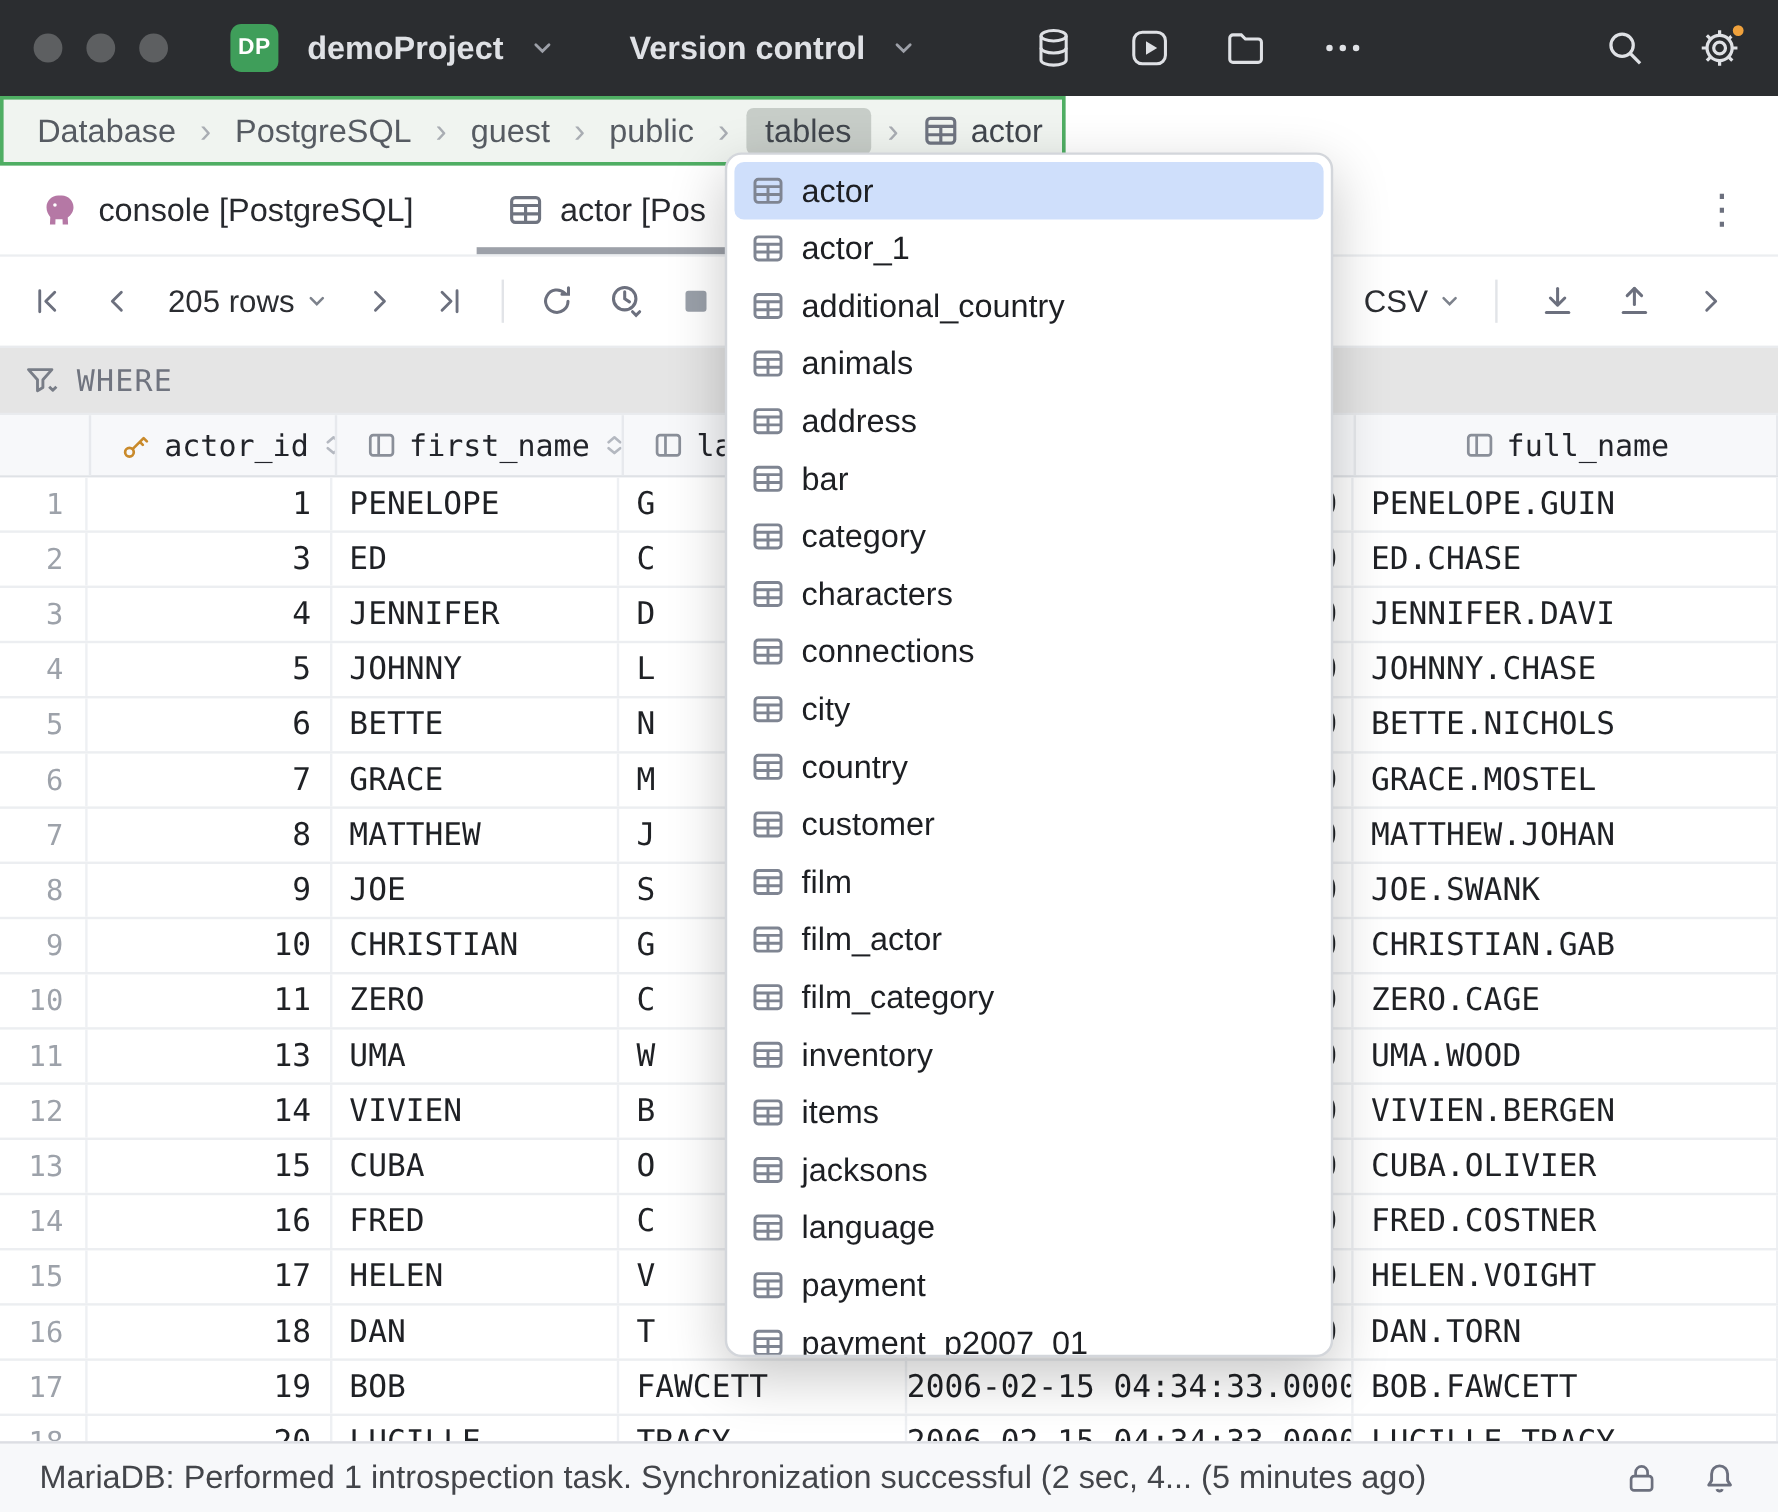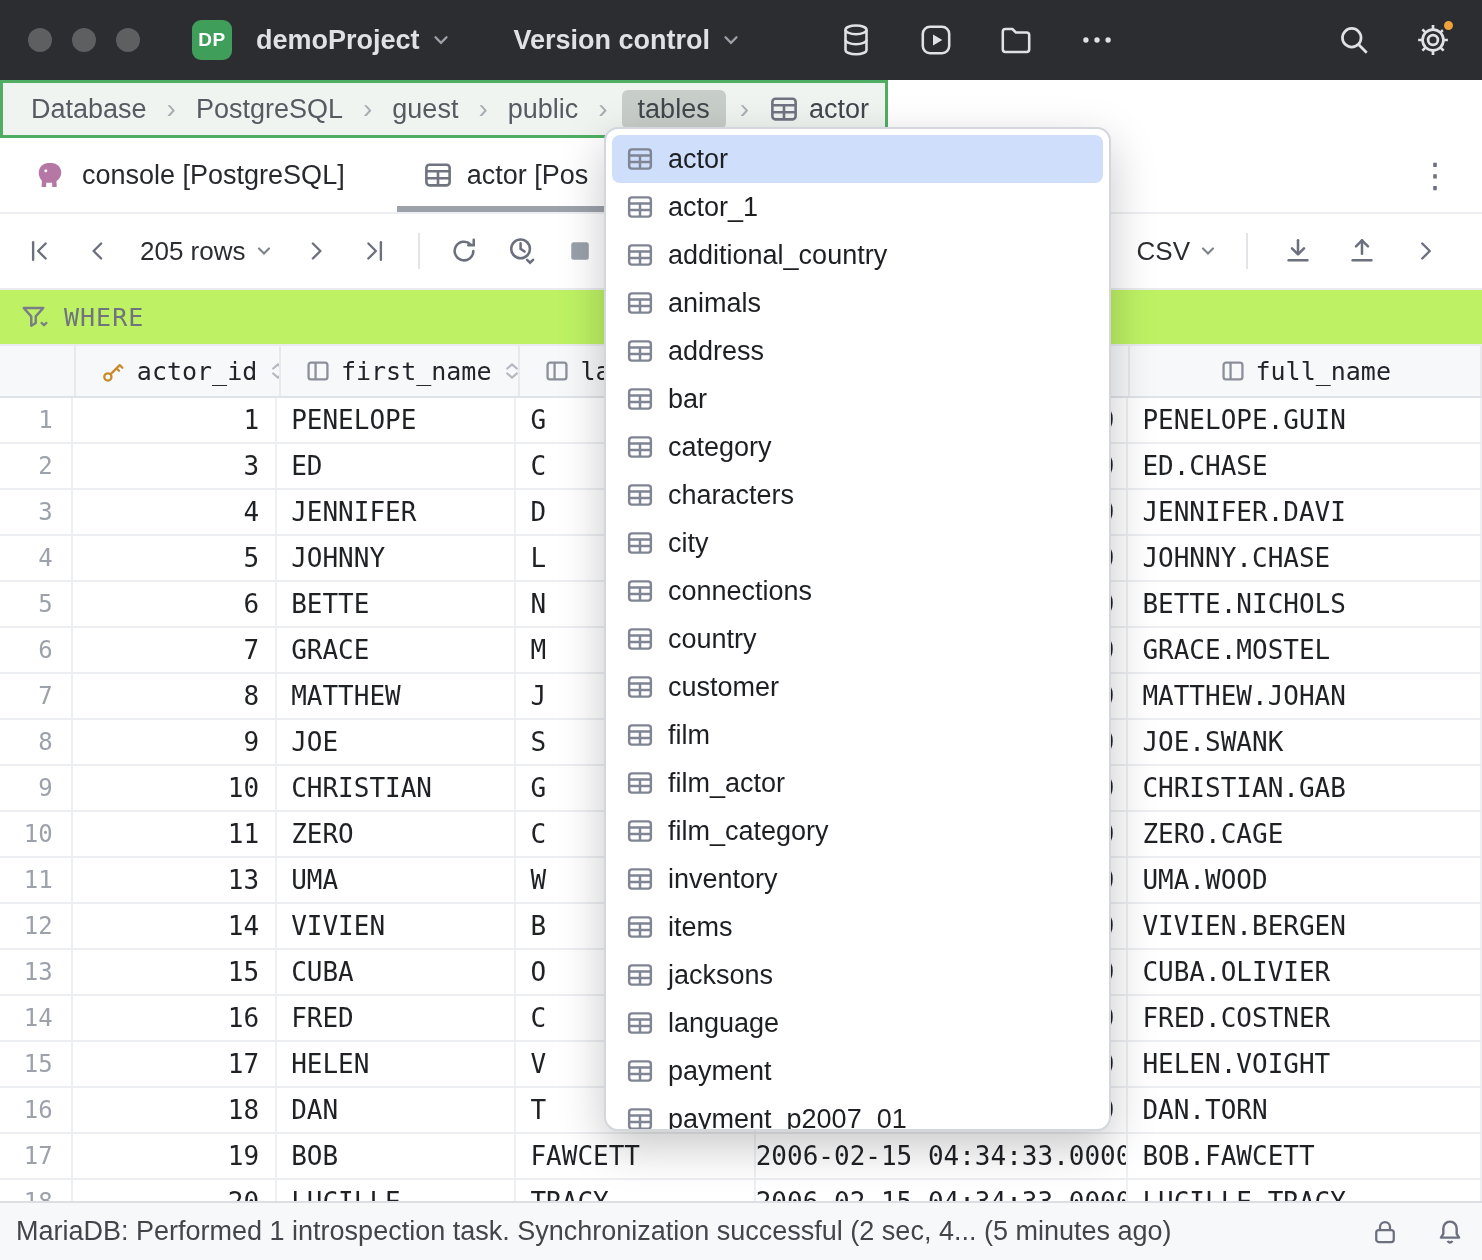--- a/index.html
+++ b/index.html
@@ -16,21 +16,21 @@
     background:#2b2d30; display:flex; align-items:center; z-index:10;
     color:#dfe1e5;
   }
   .traffic{ display:flex; gap:20px; padding:0 26px 0 28px; }
   .traffic span{ width:24px; height:24px; border-radius:50%; background:#5d5f61; display:block; }
   .proj-badge{
     width:40px; height:40px; border-radius:9px; background:#3f9e5a;
     color:#fff; font-weight:bold; font-size:19px; display:flex; align-items:center; justify-content:center;
     margin:0 24px 0 26px; letter-spacing:.5px;
   }
-  .tb-item{ display:flex; align-items:center; gap:10px; font-size:27px; cursor:default; }
+  .tb-item{ display:flex; align-items:center; gap:21px; font-size:27px; cursor:default; }
   .proj-name{ font-weight:700; }
   .vcs{ margin-left:62px; font-weight:600; }
   .tb-icons{ display:flex; align-items:center; gap:44px; margin-left:96px; }
   .tb-right{ margin-left:auto; display:flex; align-items:center; gap:42px; padding-right:30px; }
   .gear-wrap{ position:relative; display:inline-flex; }
   .gear-dot{ position:absolute; top:-3px; right:-4px; width:15px; height:15px; border-radius:50%;
     background:#efa13c; border:3px solid #2b2d30; }
 
   
   .breadcrumb-bar{
@@ -54,21 +54,21 @@
   .tab.active:after{ content:""; position:absolute; left:0; right:0; bottom:0; height:6px; background:#9da1a9; }
   .kebab{ margin-left:auto; padding-right:30px; font-size:34px; color:#6c707e; line-height:1; }
 
   .toolbar{ height:76px; display:flex; align-items:center; background:#fff; border-bottom:2px solid #e9ebee; padding:0 18px; gap:14px; }
   .tbtn{ width:44px; height:44px; display:flex; align-items:center; justify-content:center; border-radius:8px; }
   .tdiv{ width:2px; height:36px; background:#e2e4e8; margin:0 8px; }
   .rows-label{ display:flex; align-items:center; gap:8px; font-size:26px; color:#2b2d31; padding:0 6px; }
   .toolbar-right{ margin-left:auto; display:flex; align-items:center; gap:20px; padding-right:16px; }
   .csv-label{ display:flex; align-items:center; gap:8px; font-size:26px; color:#2b2d31; }
 
-  .wherebar{ height:56px; display:flex; align-items:center; gap:14px; padding-left:20px; background:#bef264; border-bottom:2px solid #e9ebee; }
+  .wherebar{ height:56px; display:flex; align-items:center; gap:14px; padding-left:20px; background:#e5e5e5; border-bottom:2px solid #e9ebee; }
   .where-text{ font-family:"DejaVu Sans Mono", monospace; font-size:25px; color:#70747f; letter-spacing:1px; }
 
   
   .gheader{ height:52px; display:flex; background:#f7f8fa; border-bottom:2px solid #dfe2e6;
     font-family:"DejaVu Sans Mono", monospace; font-size:25px; color:#22242a; }
   .gheader .hcell{ display:flex; align-items:center; gap:10px; padding:0 24px; border-right:2px solid #e7e9ed; overflow:hidden; white-space:nowrap; }
   .hcell .sort{ margin-left:auto; flex-shrink:0; }
   .gbody{ flex:1; overflow:hidden; background:#fff; }
   .trow{ display:flex; height:46px; border-bottom:2px solid #eceef1; }
   .cell{ line-height:44px; font-family:"DejaVu Sans Mono", monospace; font-size:26px; color:#1f2125;
@@ -76,21 +76,21 @@
   .gutter{ width:80px; text-align:right; padding-right:18px; color:#9da2aa; font-size:24px; }
   .c-id{ width:230px; text-align:right; padding-right:16px; }
   .c-first{ width:270px; padding-left:14px; }
   .c-last{ width:270px; padding-left:14px; }
   .c-update{ width:422px; text-align:right; padding-right:12px; }
   .c-full{ width:400px; padding-left:14px; }
 
   
   .statusbar{
     position:absolute; left:0; right:0; bottom:0; height:59px; background:#f7f8fa;
-    border-top:2px solid #dcdee3; display:flex; align-items:center; padding:0 16px; gap:40px;
+    border-top:2px solid #dcdee3; display:flex; align-items:center; padding:0 33px; gap:40px;
     font-size:27px; color:#43454a; z-index:10;
   }
   .status-icons{ margin-left:auto; display:flex; align-items:center; gap:34px; }
 
   
   .popup{
     position:absolute; left:604px; top:127px; width:507px; height:1004px;
     background:#fff; border:2px solid #d3d6db; border-radius:14px;
     box-shadow:0 16px 46px rgba(0,0,0,.22); padding:6px 0; overflow:hidden; z-index:50;
   }
@@ -632,38 +632,38 @@
         </span>
         <span class="popup-label">characters</span>
       </div>
       <div class="popup-item">
         <span class="icon">
           <svg width="28" height="28" viewBox="0 0 16 16" fill="none">
             <rect x="1.8" y="2.5" width="12.4" height="11" rx="1.6" stroke="#7f8592" stroke-width="1.4"></rect>
             <path d="M1.8 6h12.4M8 6v7.5M1.8 9.75h12.4" stroke="#7f8592" stroke-width="1.4"></path>
           </svg>
         </span>
+        <span class="popup-label">connections</span>
+      </div>
+      <div class="popup-item">
+        <span class="icon">
+          <svg width="28" height="28" viewBox="0 0 16 16" fill="none">
+            <rect x="1.8" y="2.5" width="12.4" height="11" rx="1.6" stroke="#7f8592" stroke-width="1.4"></rect>
+            <path d="M1.8 6h12.4M8 6v7.5M1.8 9.75h12.4" stroke="#7f8592" stroke-width="1.4"></path>
+          </svg>
+        </span>
         <span class="popup-label">city</span>
       </div>
       <div class="popup-item">
         <span class="icon">
           <svg width="28" height="28" viewBox="0 0 16 16" fill="none">
             <rect x="1.8" y="2.5" width="12.4" height="11" rx="1.6" stroke="#7f8592" stroke-width="1.4"></rect>
             <path d="M1.8 6h12.4M8 6v7.5M1.8 9.75h12.4" stroke="#7f8592" stroke-width="1.4"></path>
           </svg>
         </span>
-        <span class="popup-label">connections</span>
-      </div>
-      <div class="popup-item">
-        <span class="icon">
-          <svg width="28" height="28" viewBox="0 0 16 16" fill="none">
-            <rect x="1.8" y="2.5" width="12.4" height="11" rx="1.6" stroke="#7f8592" stroke-width="1.4"></rect>
-            <path d="M1.8 6h12.4M8 6v7.5M1.8 9.75h12.4" stroke="#7f8592" stroke-width="1.4"></path>
-          </svg>
-        </span>
         <span class="popup-label">country</span>
       </div>
       <div class="popup-item">
         <span class="icon">
           <svg width="28" height="28" viewBox="0 0 16 16" fill="none">
             <rect x="1.8" y="2.5" width="12.4" height="11" rx="1.6" stroke="#7f8592" stroke-width="1.4"></rect>
             <path d="M1.8 6h12.4M8 6v7.5M1.8 9.75h12.4" stroke="#7f8592" stroke-width="1.4"></path>
           </svg>
         </span>
         <span class="popup-label">customer</span>

